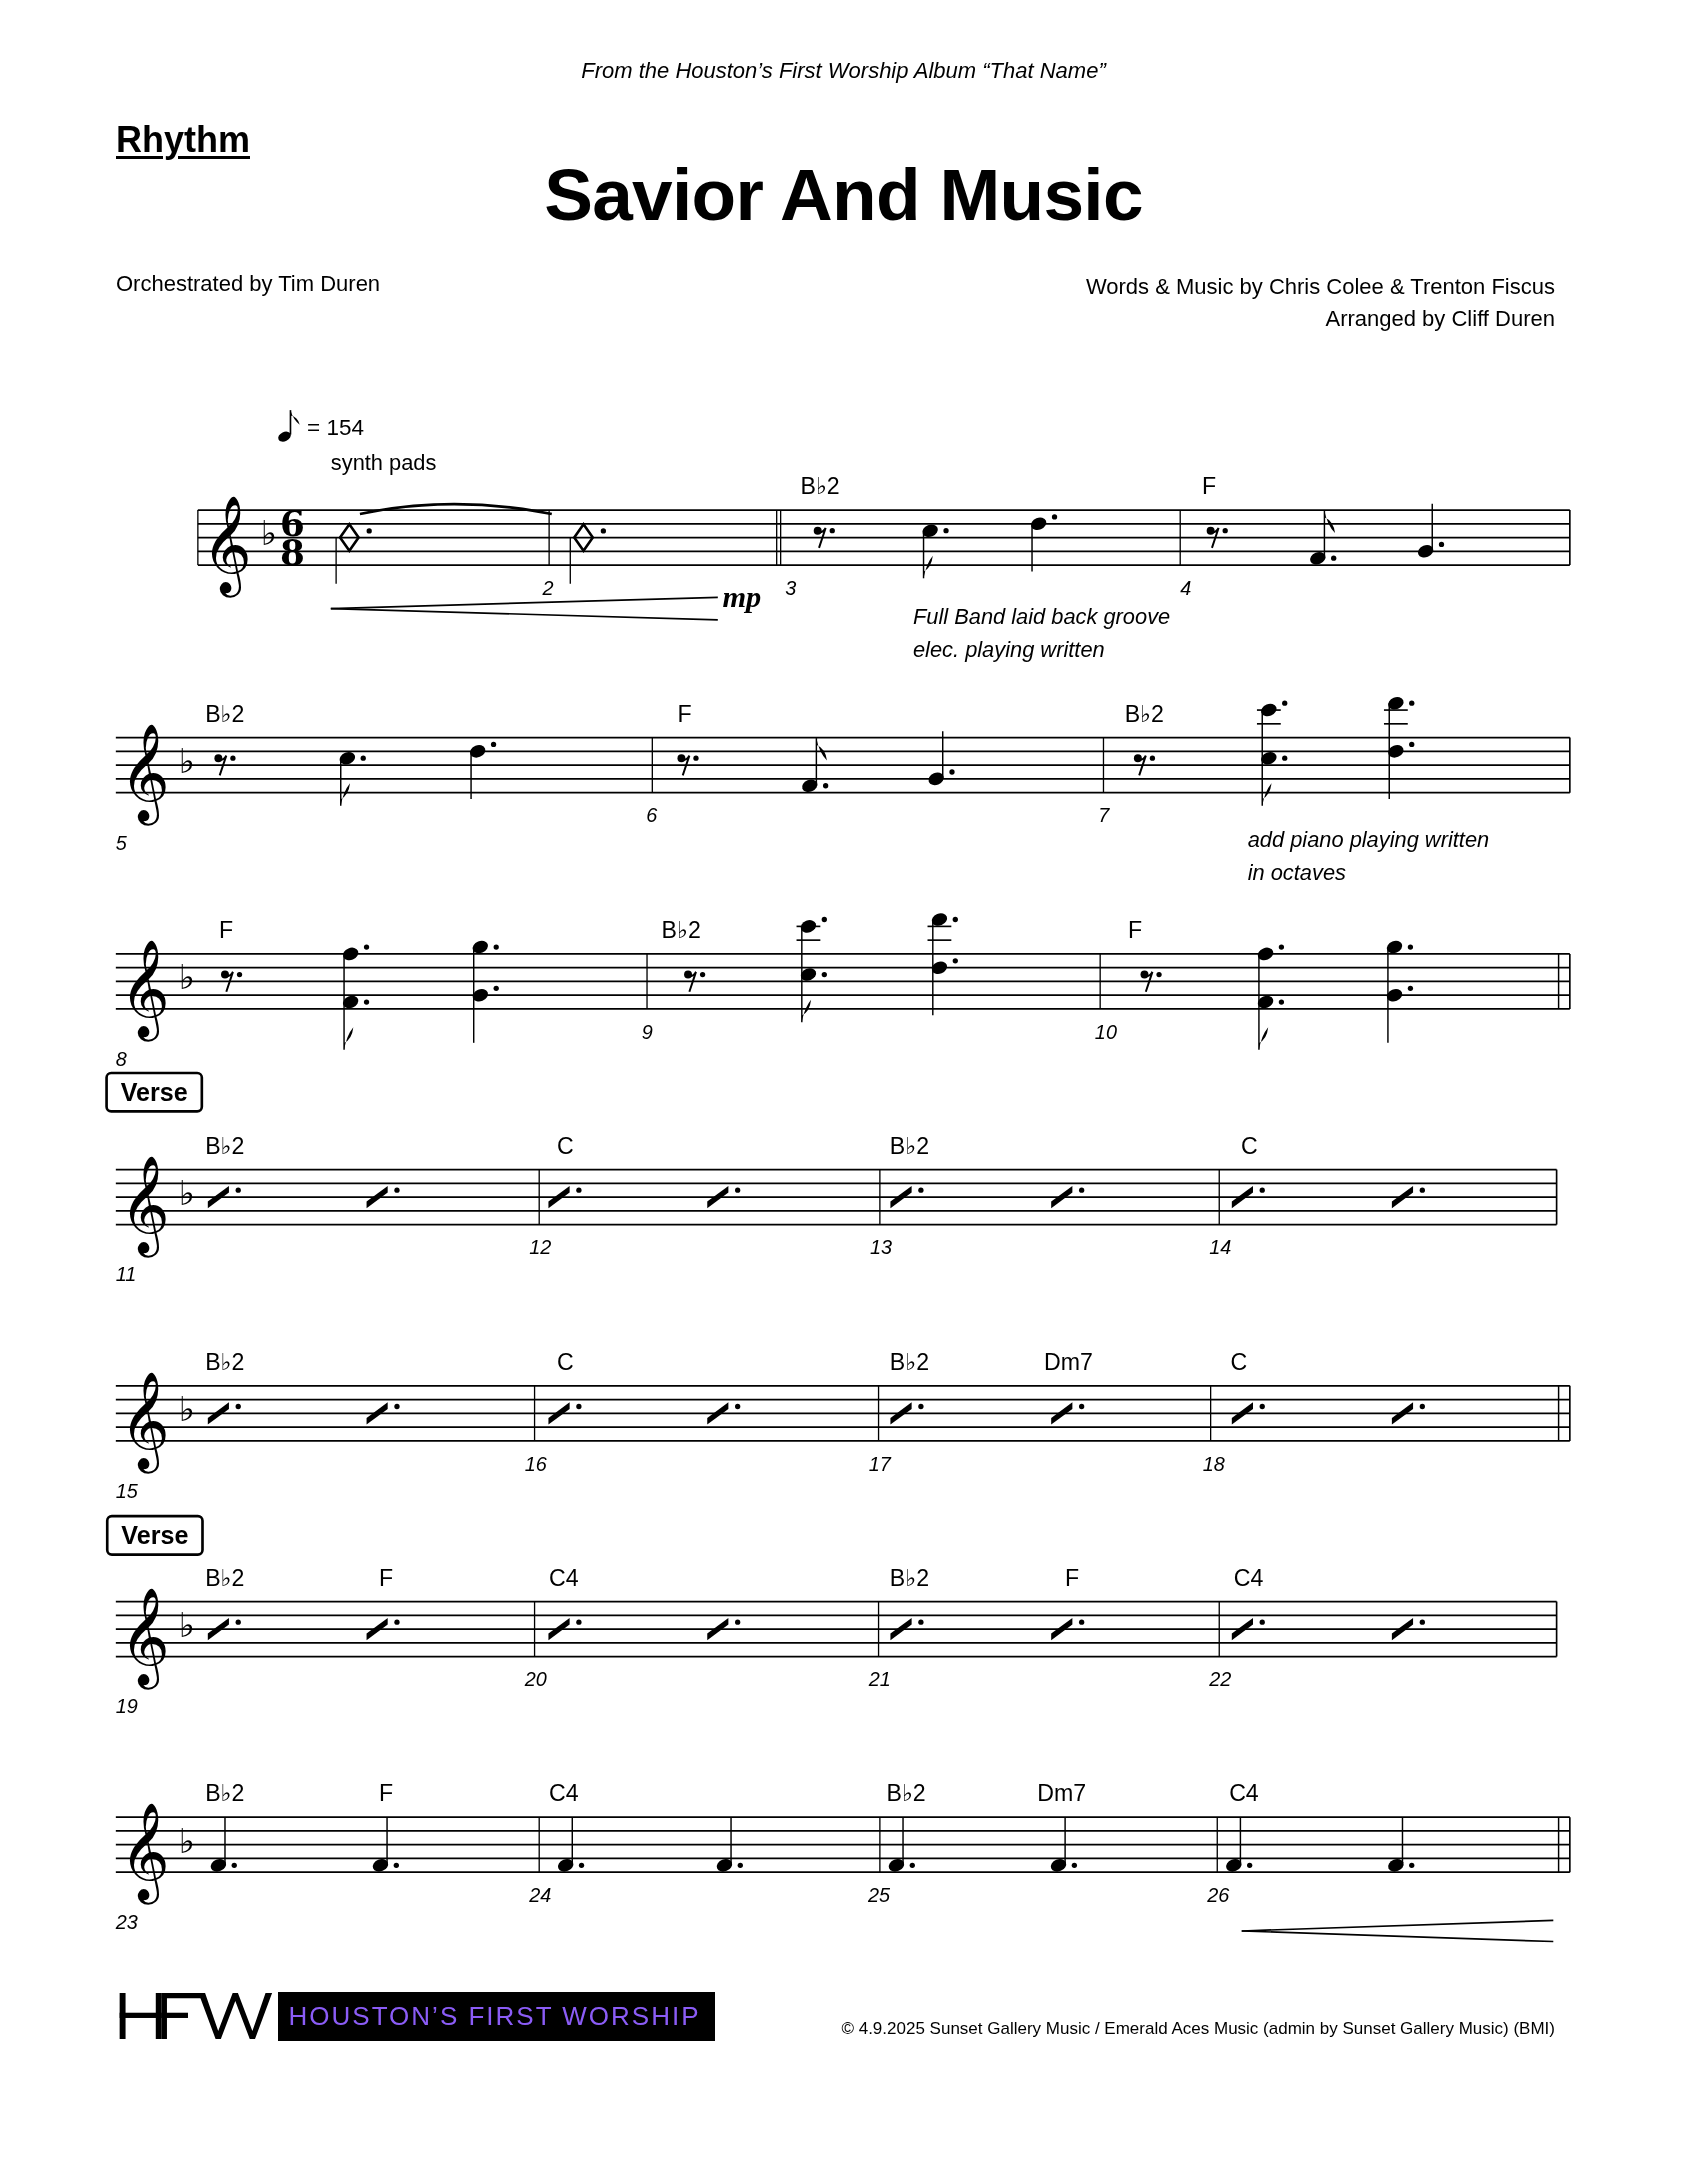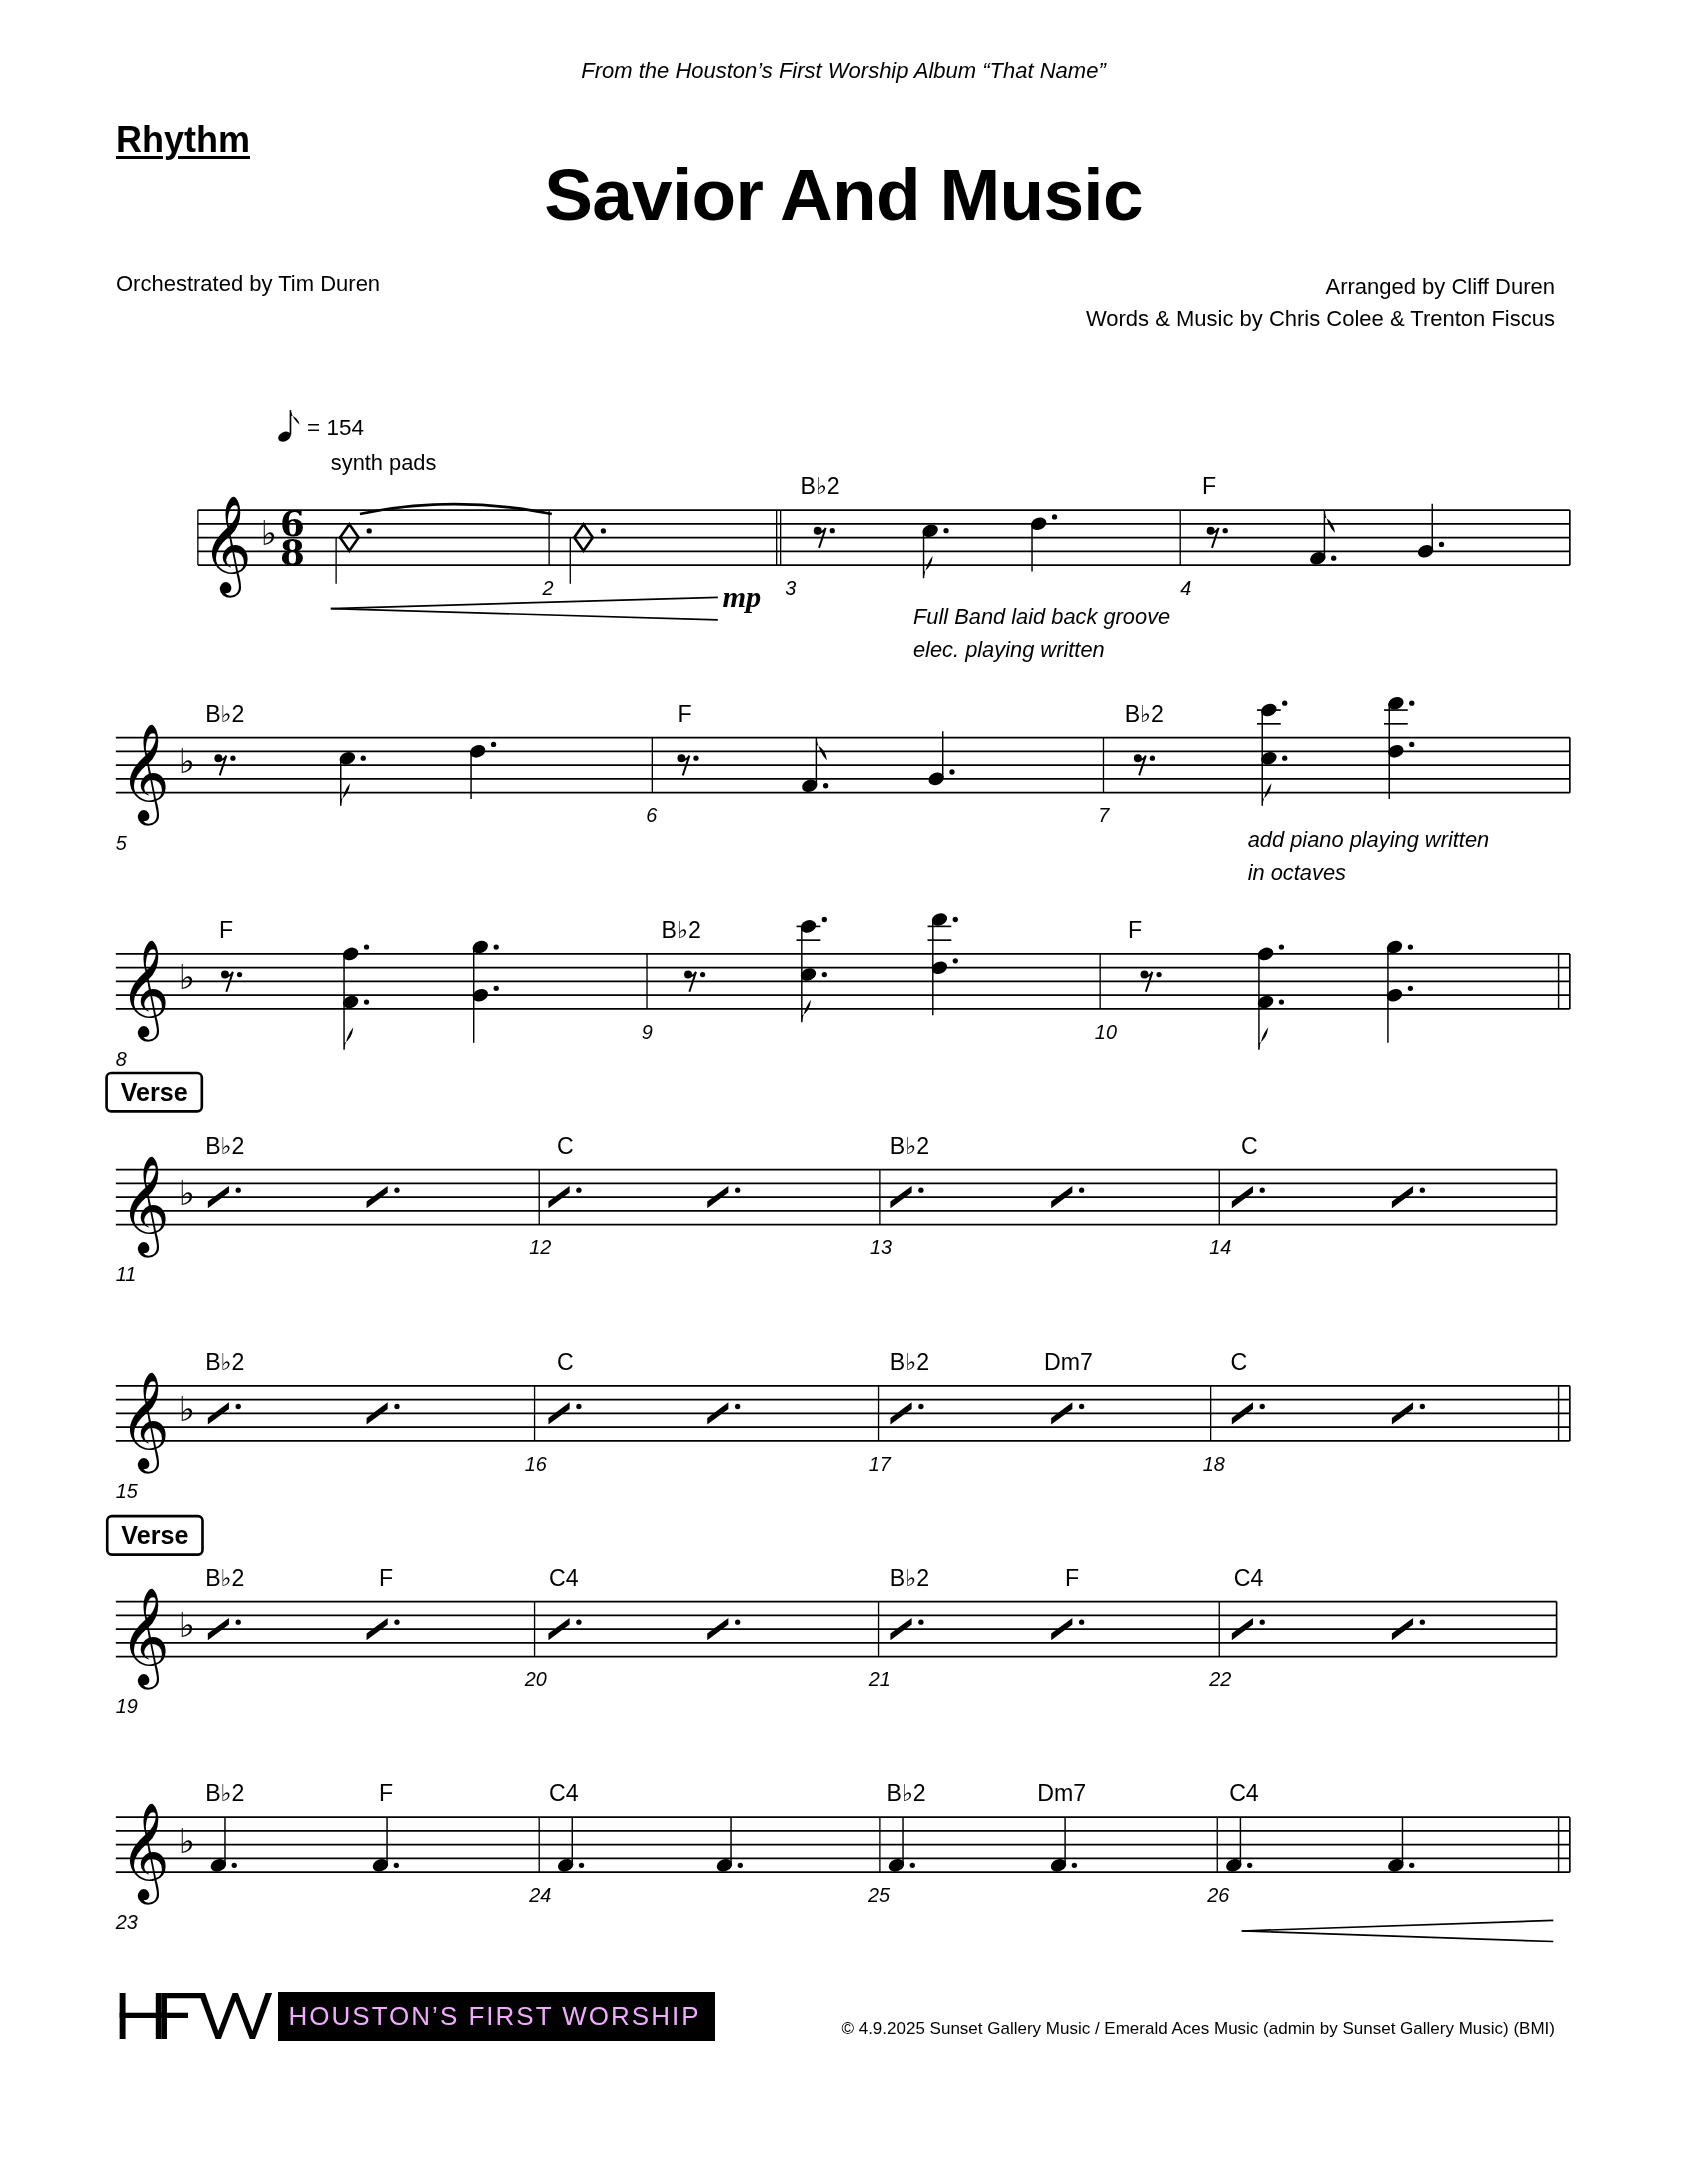--- a/index.html
+++ b/index.html
@@ -6,33 +6,33 @@
   body { width: 1687px; height: 2183px; position: relative; overflow: hidden; color: #000; font-family: "Liberation Sans", "DejaVu Sans", sans-serif; }
   .abs { position: absolute; }
   .subtitle { left: 0; width: 1687px; top: 58px; text-align: center; font-size: 22px; font-style: italic; }
   .part { left: 116px; top: 119px; font-size: 36px; font-weight: bold; text-decoration: underline; text-underline-offset: 4px; text-decoration-thickness: 2.6px; }
   .title { left: 0; width: 1687px; top: 153px; text-align: center; font-size: 73px; font-weight: bold; letter-spacing: -0.7px; }
   .credit-left { left: 116px; top: 271px; font-size: 22px; }
   .credit-right { right: 132px; top: 271px; font-size: 22px; text-align: right; line-height: 32px; }
   svg.score { position: absolute; left: 0; top: 0; width: 1687px; height: 2183px; }
   .logo { left: 119px; top: 1993px; height: 46px; display: flex; align-items: stretch; }
   .logo-mark { width: 159px; height: 46px; }
-  .logo-band { background: #000; color: #f0abfc; font-size: 26px; letter-spacing: 2px; display: flex; align-items: center; padding: 0 14.6px 0 10.6px; height: 49px; margin-top: -1.3px; }
+  .logo-band { background: #000; color: #8b5cf6; font-size: 26px; letter-spacing: 2px; display: flex; align-items: center; padding: 0 14.6px 0 10.6px; height: 49px; margin-top: -1.3px; }
   .copyright { right: 132px; top: 2019px; font-size: 17px; }
 </style>
 </head>
 <body>
 
 <div class="abs subtitle">From the Houston’s First Worship Album “That Name”</div>
 <div class="abs part">Rhythm</div>
 <div class="abs title">Savior And Music</div>
 <div class="abs credit-left">Orchestrated by Tim Duren</div>
 <div class="abs credit-right">
+  <div>Words &amp; Music by Chris Colee &amp; Trenton Fiscus</div>
   <div>Arranged by Cliff Duren</div>
-  <div>Words &amp; Music by Chris Colee &amp; Trenton Fiscus</div>
 </div>
 
 <svg class="score" viewBox="0 0 2550 3300" xmlns="http://www.w3.org/2000/svg">
   <g id="staves">
       <g>
         <line x1="299" x2="2373" y1="771" y2="771" stroke="#000" stroke-width="2.6"></line>
         <line x1="299" x2="2373" y1="791.8" y2="791.8" stroke="#000" stroke-width="2.6"></line>
         <line x1="299" x2="2373" y1="812.6" y2="812.6" stroke="#000" stroke-width="2.6"></line>
         <line x1="299" x2="2373" y1="833.4" y2="833.4" stroke="#000" stroke-width="2.6"></line>
         <line x1="299" x2="2373" y1="854.2" y2="854.2" stroke="#000" stroke-width="2.6"></line>

